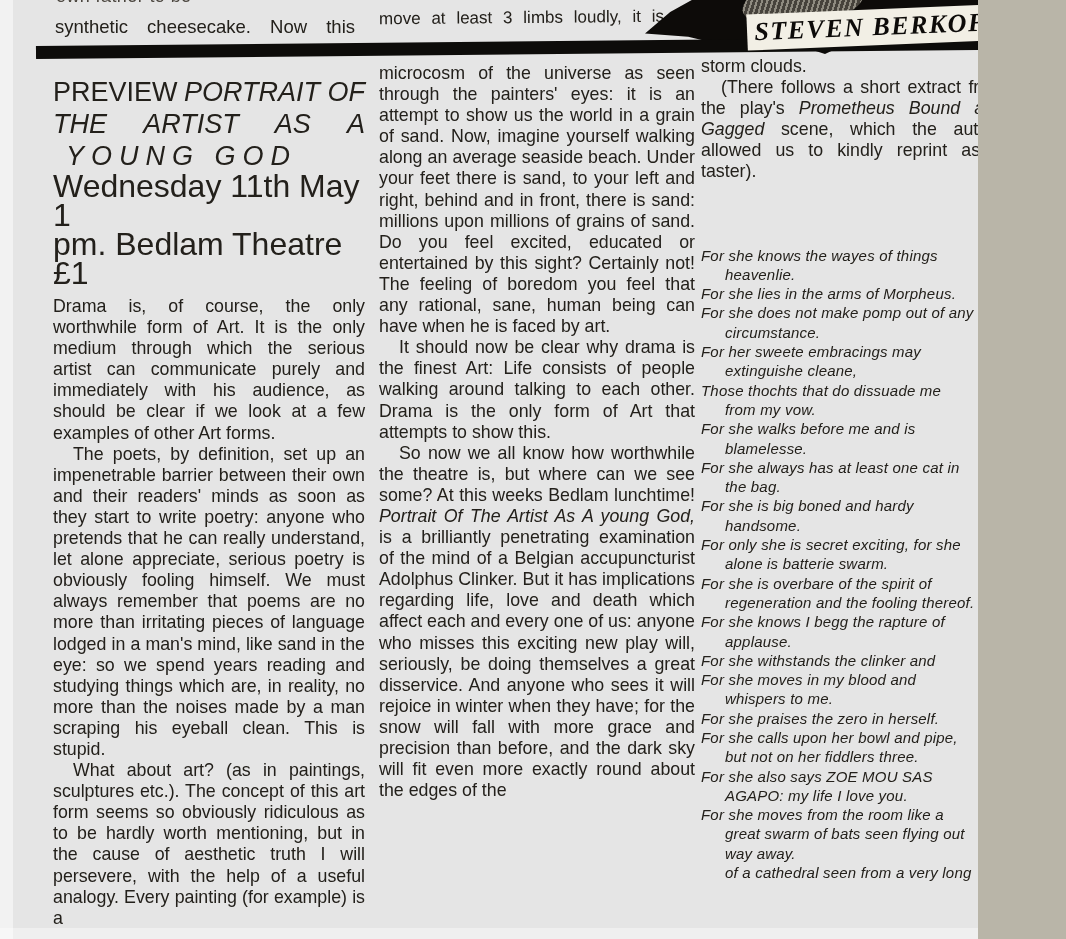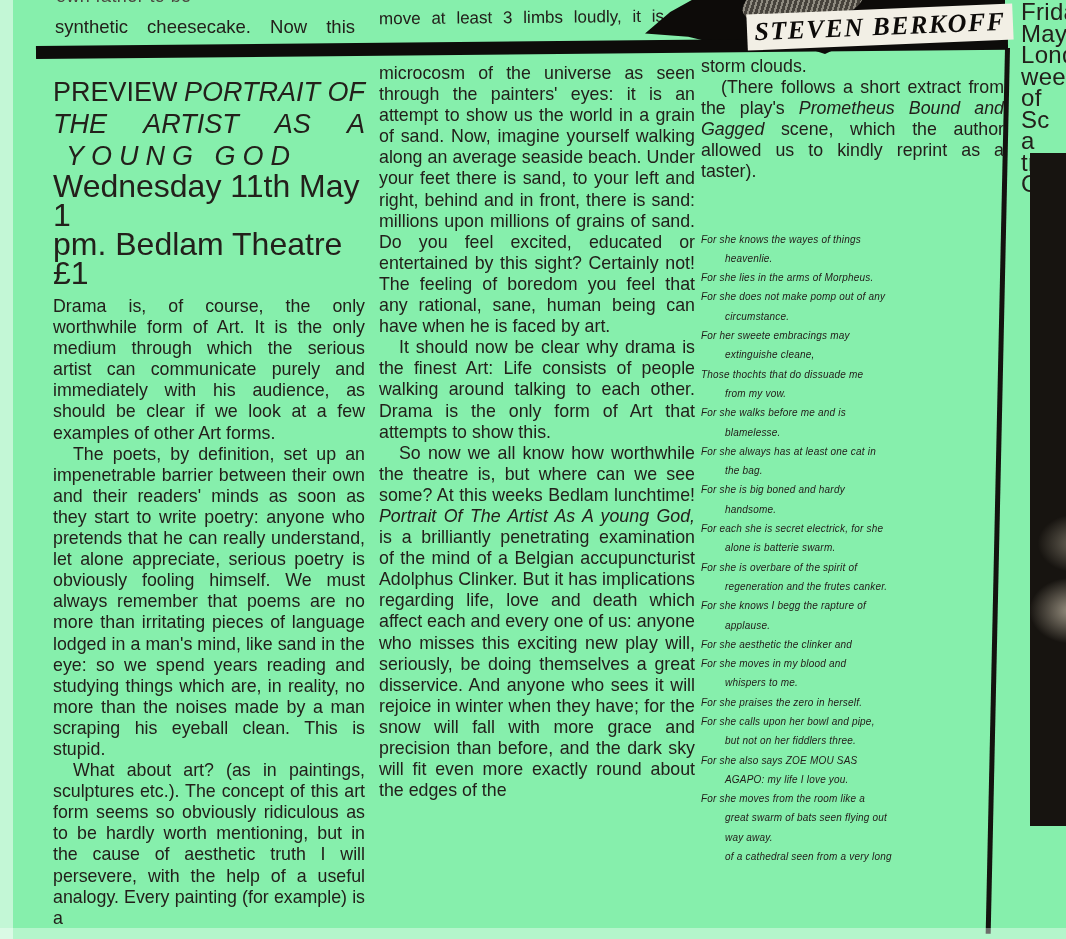--- a/index.html
+++ b/index.html
@@ -1,18 +1,18 @@
 <!DOCTYPE html>
 <html><head>
 <meta charset="utf-8">
 <style>
   html,body{margin:0;padding:0;background:#b9b5a8;}
   .page{
-    position:relative;width:1066px;height:939px;overflow:hidden;
-    background:#86efac;
+    position:relative;width:978px;height:939px;overflow:hidden;
+    background:#e5e5e5;
     font-family:"Liberation Sans",sans-serif;color:#23201b;
   }
   .edge-left{position:absolute;left:0;top:0;width:13px;height:939px;background:rgba(255,255,255,.5);}
   .edge-bottom{position:absolute;left:0;top:928px;width:1066px;height:11px;background:rgba(255,255,255,.38);}
 
   
   .cropped-line{position:absolute;left:56px;top:-14px;width:330px;font-size:18px;color:#4a453e;letter-spacing:.4px;}
   .frag-left{position:absolute;left:55px;top:16px;width:300px;font-size:18.5px;text-align:justify;text-align-last:justify;}
   .frag-mid{position:absolute;left:379px;top:8px;width:285px;font-size:17px;text-align:justify;text-align-last:justify;transform:rotate(-.5deg);}
 
@@ -51,21 +51,21 @@
 
   
   .heading{font-weight:normal;font-size:27px;line-height:32px;text-align:left;}
   .h-line1{display:flex;justify-content:space-between;}
   .h-title{font-style:italic;}
   .h-just{font-style:italic;text-align:justify;text-align-last:justify;}
   .h-t3{font-style:italic;letter-spacing:7px;margin-left:13px;}
   .h-when{font-size:32px;line-height:29px;}
 
   
-  .poem{margin-top:47px;font-style:italic;font-size:10px;line-height:19.3px;letter-spacing:.2px;text-align:left;}
+  .poem{margin-top:63px;font-style:italic;font-size:15px;line-height:19.3px;letter-spacing:.2px;text-align:left;}
   .poem div{padding-left:24px;text-indent:-24px;}
   .poem div.cont{text-indent:0;}
 </style>
 </head>
 <body>
 
 <div class="page">
 
   <div class="edge-left"></div>
 
@@ -128,27 +128,27 @@
         <div>For her sweete embracings may</div>
         <div class="cont">extinguishe cleane,</div>
         <div>Those thochts that do dissuade me</div>
         <div class="cont">from my vow.</div>
         <div>For she walks before me and is</div>
         <div class="cont">blamelesse.</div>
         <div>For she always has at least one cat in</div>
         <div class="cont">the bag.</div>
         <div>For she is big boned and hardy</div>
         <div class="cont">handsome.</div>
-        <div>For each she is secret electrick, for she</div>
+        <div>For only she is secret exciting, for she</div>
         <div class="cont">alone is batterie swarm.</div>
         <div>For she is overbare of the spirit of</div>
-        <div class="cont">regeneration and the frutes canker.</div>
+        <div class="cont">regeneration and the fooling thereof.</div>
         <div>For she knows I begg the rapture of</div>
         <div class="cont">applause.</div>
-        <div>For she aesthetic the clinker and</div>
+        <div>For she withstands the clinker and</div>
         <div>For she moves in my blood and</div>
         <div class="cont">whispers to me.</div>
         <div>For she praises the zero in herself.</div>
         <div>For she calls upon her bowl and pipe,</div>
         <div class="cont">but not on her fiddlers three.</div>
         <div>For she also says ZOE MOU SAS</div>
         <div class="cont">AGAPO: my life I love you.</div>
         <div>For she moves from the room like a</div>
         <div class="cont">great swarm of bats seen flying out</div>
         <div class="cont">way away.</div>

